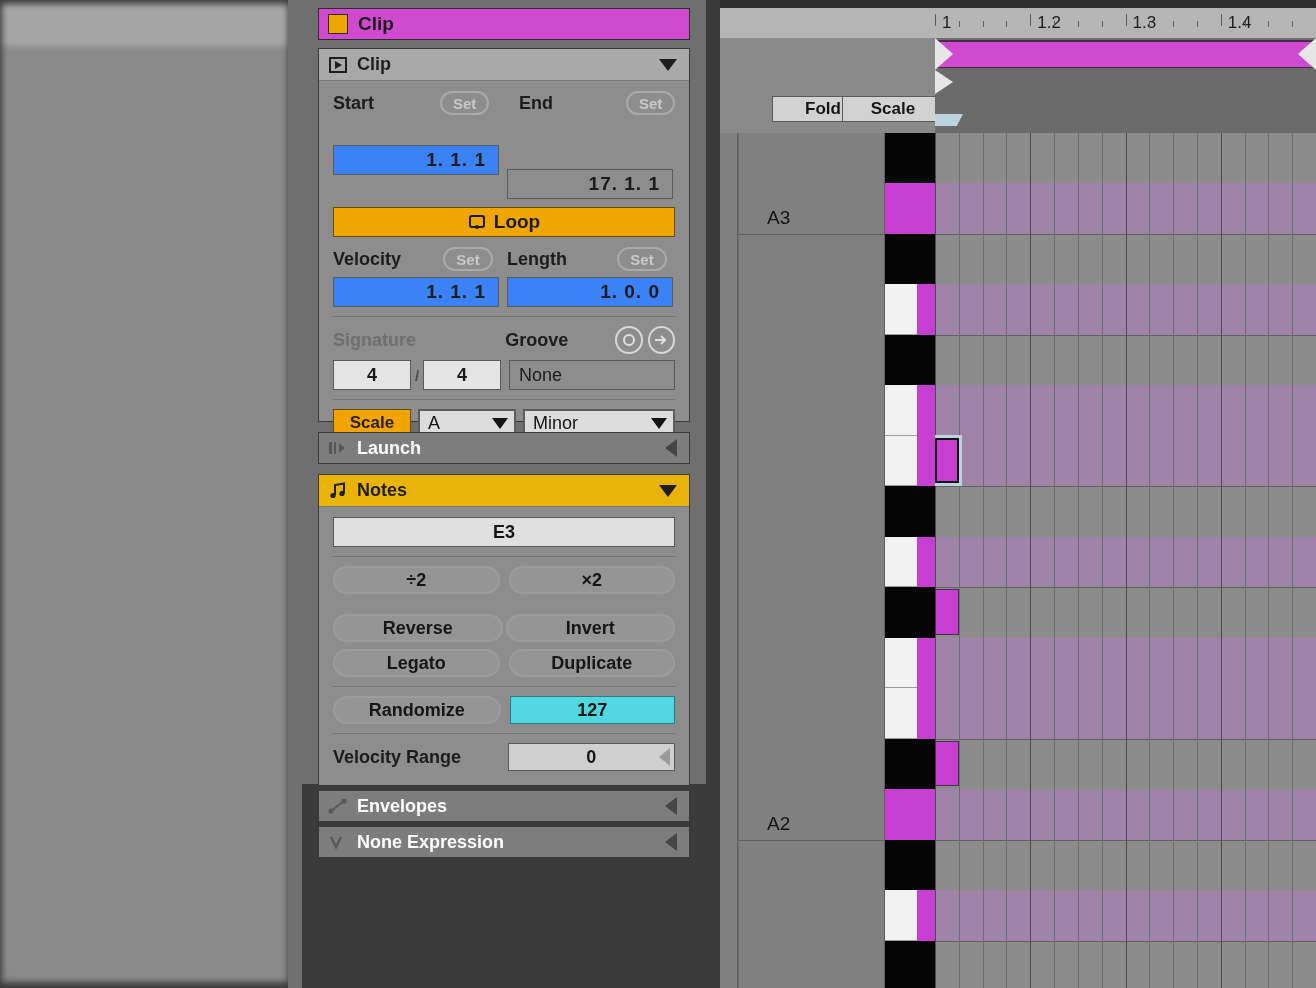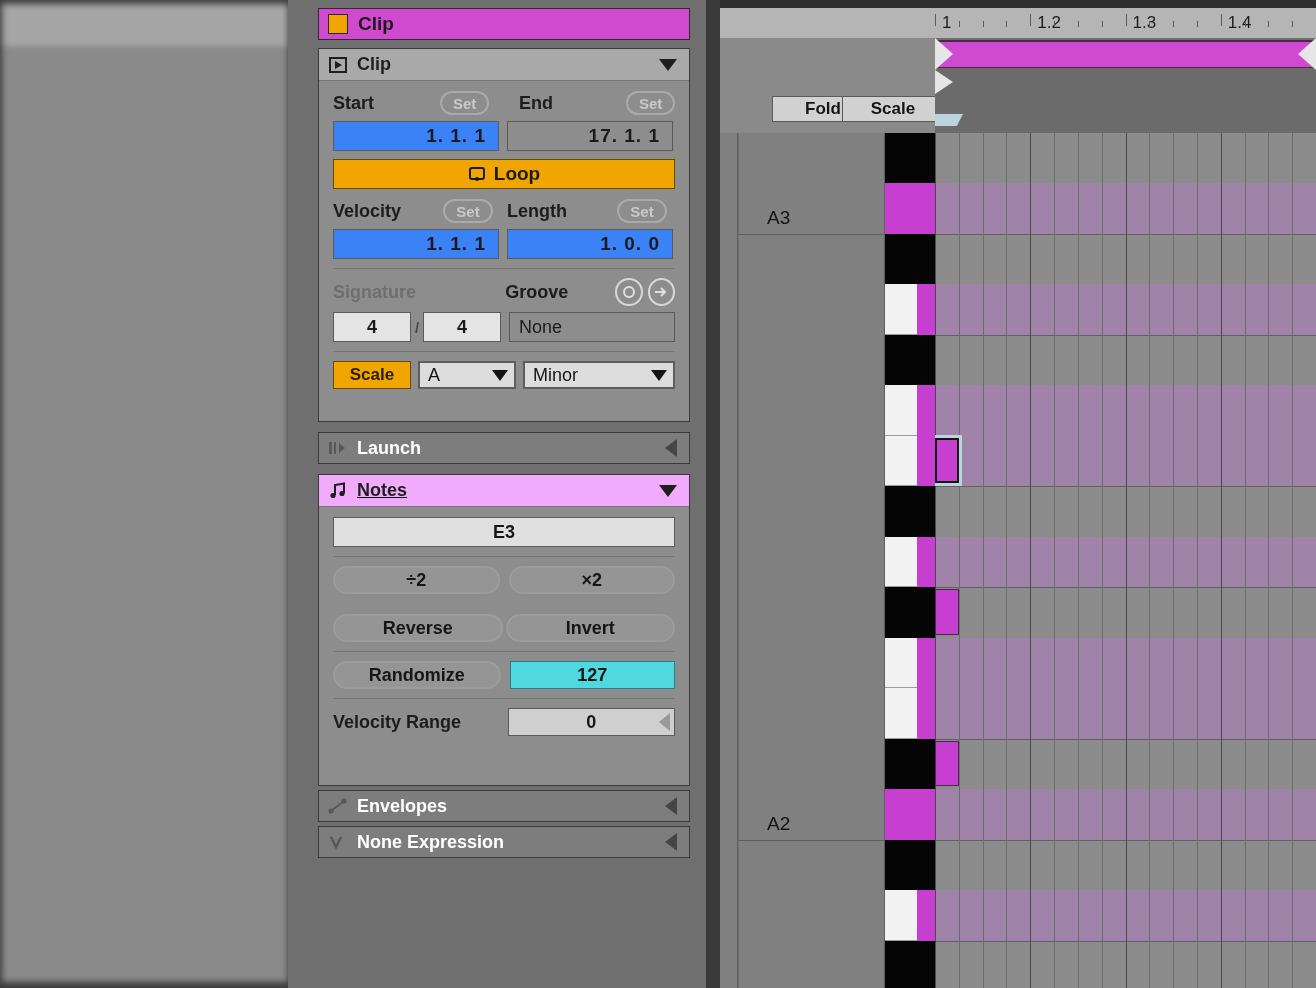--- a/index.html
+++ b/index.html
@@ -11,33 +11,33 @@
   #app { position:relative; width:1316px; height:988px; }
 
   
   .left-pane { position:absolute; left:0; top:0; width:300px; height:988px; background:#3d3d3d; }
   .left-inner { position:absolute; left:2px; top:4px; width:286px; height:978px;
                 background:#8a8a8a; filter:blur(3px); }
   .left-topbar { position:absolute; left:0; top:0; width:100%; height:42px; background:#a6a6a6; }
   .left-gap { position:absolute; left:288px; top:0; width:14px; height:988px; background:#6f6f6f; }
 
   
-  .clip-pane { position:absolute; left:302px; top:0; width:404px; height:988px; background:#6f6f6f; }
+  .clip-pane { position:absolute; left:302px; top:0; width:404px; height:784px; background:#6f6f6f; }
 
   .clip-title { position:absolute; left:16px; top:8px; width:372px; height:32px;
                 background:#d04ad0; border:1px solid #2c2c2c; display:flex; align-items:center; }
   .clip-title-sw { width:20px; height:20px; margin-left:9px; background:#f0a500; border:1px solid #2b2b2b; }
   .clip-title-tx { margin-left:10px; font-size:19px; font-weight:bold; color:#1a1a1a; }
 
   .panel-box { position:absolute; left:16px; width:372px;
                background:#8d8d8d; border:1px solid #3a3a3a; }
 
   .sect-head { height:32px; display:flex; align-items:center; background:#a9a9a9;
                border-bottom:1px solid #777; }
-  .sect-head.notes { background:#f0abfc;text-decoration:underline; }
+  .sect-head.notes { background:#eab308; }
   .sect-ico { margin-left:9px; width:20px; height:18px; display:flex; align-items:center; justify-content:center; }
   .sect-tx { margin-left:9px; font-size:18px; font-weight:bold; color:#1e1e1e; }
   .tri { margin-left:auto; margin-right:12px; width:0;height:0; }
   .tri.down { border-left:9px solid transparent; border-right:9px solid transparent; border-top:12px solid #1e1e1e; }
   .tri.left { border-top:9px solid transparent; border-bottom:9px solid transparent; border-right:12px solid #454545; }
 
   .collapsed { position:absolute; left:16px; width:372px; height:32px;
                background:#7d7d7d; border:1px solid #3a3a3a; display:flex; align-items:center; }
   .collapsed .sect-tx { color:#ffffff; font-weight:bold; }
 
@@ -47,21 +47,21 @@
   .lbl.dim { color:#6f6f6f; }
 
   .setbtn { width:50px; height:24px; border:2px solid #aaa; border-radius:12px;
             background:#8d8d8d; color:#c9c9c9; font-size:15px; font-weight:bold;
             display:flex; align-items:center; justify-content:center; }
 
   .numfield { height:30px; border:1px solid #5a5a5a; display:flex; align-items:center;
               justify-content:flex-end; padding-right:12px; font-size:19px; font-weight:bold;
               color:#1b1b1b; letter-spacing:1px; }
   .numfield.light { background:#3b82f6; }
-  .numfield.dark  { background:#8d8d8d; }
+  .numfield.dark  { background:#8d8d8d;margin-top:48px; }
 
   .loopbtn { margin-top:8px; height:30px; background:#f0a500; border:1px solid #6a4c00;
              display:flex; align-items:center; justify-content:center; gap:8px;
              font-size:19px; font-weight:bold; color:#1b1b1b; }
 
   .hr { height:1px; background:#757575; margin:9px 0; }
 
   .sigfield { height:30px; background:#e4e4e4; border:1px solid #5a5a5a;
               display:flex; align-items:center; justify-content:center;
               font-size:18px; font-weight:bold; color:#1b1b1b; }
@@ -282,20 +282,24 @@
 
         <div class="hr"></div>
 
         <div class="row" style="gap:9px;">
           <div class="pill" style="flex:1;">÷2</div>
           <div class="pill" style="flex:1;">×2</div>
         </div>
         <div class="row" style="gap:3px;margin-top:20px;">
           <div class="pill" style="flex:1;">Reverse</div>
           <div class="pill" style="flex:1;">Invert</div>
+        </div>
+        <div class="row" style="gap:9px;margin-top:7px;">
+          <div class="pill" style="flex:1;">Legato</div>
+          <div class="pill" style="flex:1;">Duplicate</div>
         </div>
 
         <div class="hr"></div>
 
         <div class="row" style="gap:9px;">
           <div class="pill" style="flex:1;">Randomize</div>
           <div class="wide-field cyan" style="flex:1;">127</div>
         </div>
 
         <div class="hr"></div>

